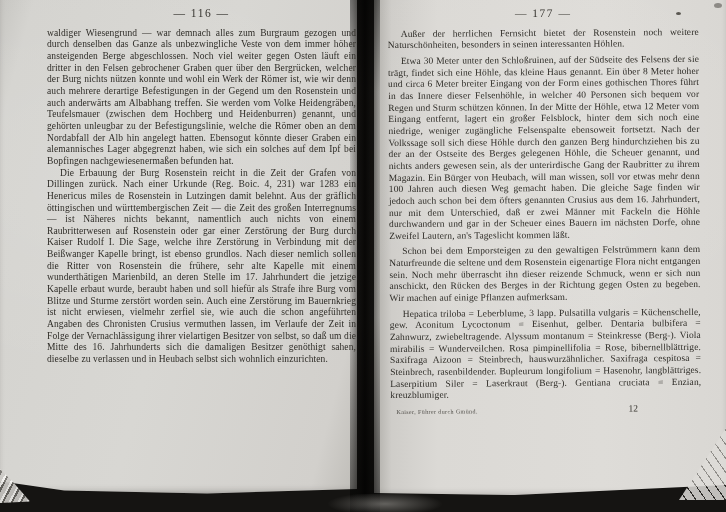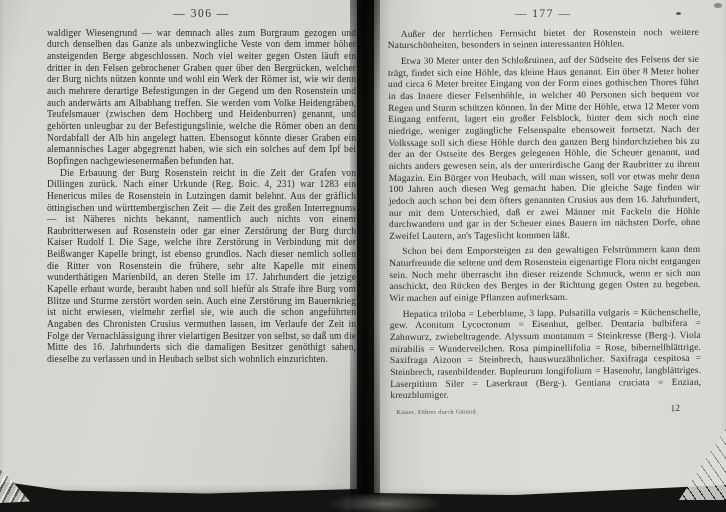--- a/index.html
+++ b/index.html
@@ -43,21 +43,21 @@
     margin:0 0 8px 0;color:#34322d;text-indent:0;
   }
   .para{margin:0;}
   .para.indent{text-indent:13px;}
   .para.gap{margin-top:4px;}
   .footline{position:relative;margin-top:3px;height:12px;}
   .sig{
     position:absolute;left:6px;top:2px;font-size:6px;color:#514f4a;
     letter-spacing:0.4px;white-space:nowrap;
   }
-  .sheet{position:absolute;left:238px;top:0;font-size:9.5px;color:#34322d;margin-left:42px;}
+  .sheet{position:absolute;left:238px;top:0;font-size:9.5px;color:#34322d;}
   
   #smudge{
     position:absolute;left:325px;top:494px;width:120px;height:22px;
     background:radial-gradient(ellipse at 50% 45%, rgba(125,123,119,0.75), rgba(125,123,119,0) 68%);
   }
   #corner-fold-left{
     position:absolute;left:0;top:467px;width:30px;height:36px;
     background:
       repeating-linear-gradient(118deg, rgba(245,244,241,0.9) 0 2px, rgba(110,108,103,0.85) 2px 4px, rgba(205,203,199,0.9) 4px 8px);
     clip-path:polygon(0 6%,42% 40%,100% 96%,0 100%);
@@ -76,21 +76,21 @@
 </head>
 <body>
 
 <div id="scene">
 
   <div class="page" id="page-left"></div>
   <div class="page" id="page-right"></div>
   <div id="gutter"></div>
 
   <div class="textcol" id="text-left">
-    <div class="pagehead">—  306  —</div>
+    <div class="pagehead">—  116  —</div>
     <div>
         <p class="para">waldiger Wiesengrund — war demnach alles zum Burgraum gezogen und durch denselben das Ganze als unbezwingliche Veste von dem immer höher ansteigenden Berge abgeschlossen. Noch viel weiter gegen Osten läuft ein dritter in den Felsen gebrochener Graben quer über den Bergrücken, welcher der Burg nichts nützen konnte und wohl ein Werk der Römer ist, wie wir denn auch mehrere derartige Befestigungen in der Gegend um den Rosenstein und auch anderwärts am Albabhang treffen. Sie werden vom Volke Heidengräben, Teufelsmauer (zwischen dem Hochberg und Heidenburren) genannt, und gehörten unleugbar zu der Befestigungslinie, welche die Römer oben an dem Nordabfall der Alb hin angelegt hatten. Ebensogut könnte dieser Graben ein alemannisches Lager abgegrenzt haben, wie sich ein solches auf dem Ipf bei Bopfingen nachgewiesenermaßen befunden hat.</p>
         <p class="para indent">Die Erbauung der Burg Rosenstein reicht in die Zeit der Grafen von Dillingen zurück. Nach einer Urkunde (Reg. Boic. 4, 231) war 1283 ein Henericus miles de Rosenstein in Lutzingen damit belehnt. Aus der gräflich öttingischen und württembergischen Zeit — die Zeit des großen Interregnums — ist Näheres nichts bekannt, namentlich auch nichts von einem Raubritterwesen auf Rosenstein oder gar einer Zerstörung der Burg durch Kaiser Rudolf I. Die Sage, welche ihre Zerstörung in Verbindung mit der Beißwanger Kapelle bringt, ist ebenso grundlos. Nach dieser nemlich sollen die Ritter von Rosenstein die frühere, sehr alte Kapelle mit einem wunderthätigen Marienbild, an deren Stelle im 17. Jahrhundert die jetzige Kapelle erbaut wurde, beraubt haben und soll hiefür als Strafe ihre Burg vom Blitze und Sturme zerstört worden sein. Auch eine Zerstörung im Bauernkrieg ist nicht erwiesen, vielmehr zerfiel sie, wie auch die schon angeführten Angaben des Chronisten Crusius vermuthen lassen, im Verlaufe der Zeit in Folge der Vernachlässigung ihrer vielartigen Besitzer von selbst, so daß um die Mitte des 16. Jahrhunderts sich die damaligen Besitzer genöthigt sahen, dieselbe zu verlassen und in Heubach selbst sich wohnlich einzurichten.</p>
       </div>
   </div>
 
   <div class="textcol" id="text-right">
     <div class="pagehead">—  177  —</div>
     <div>
         <p class="para indent">Außer der herrlichen Fernsicht bietet der Rosenstein noch weitere Naturschönheiten, besonders in seinen interessanten Höhlen.</p>

